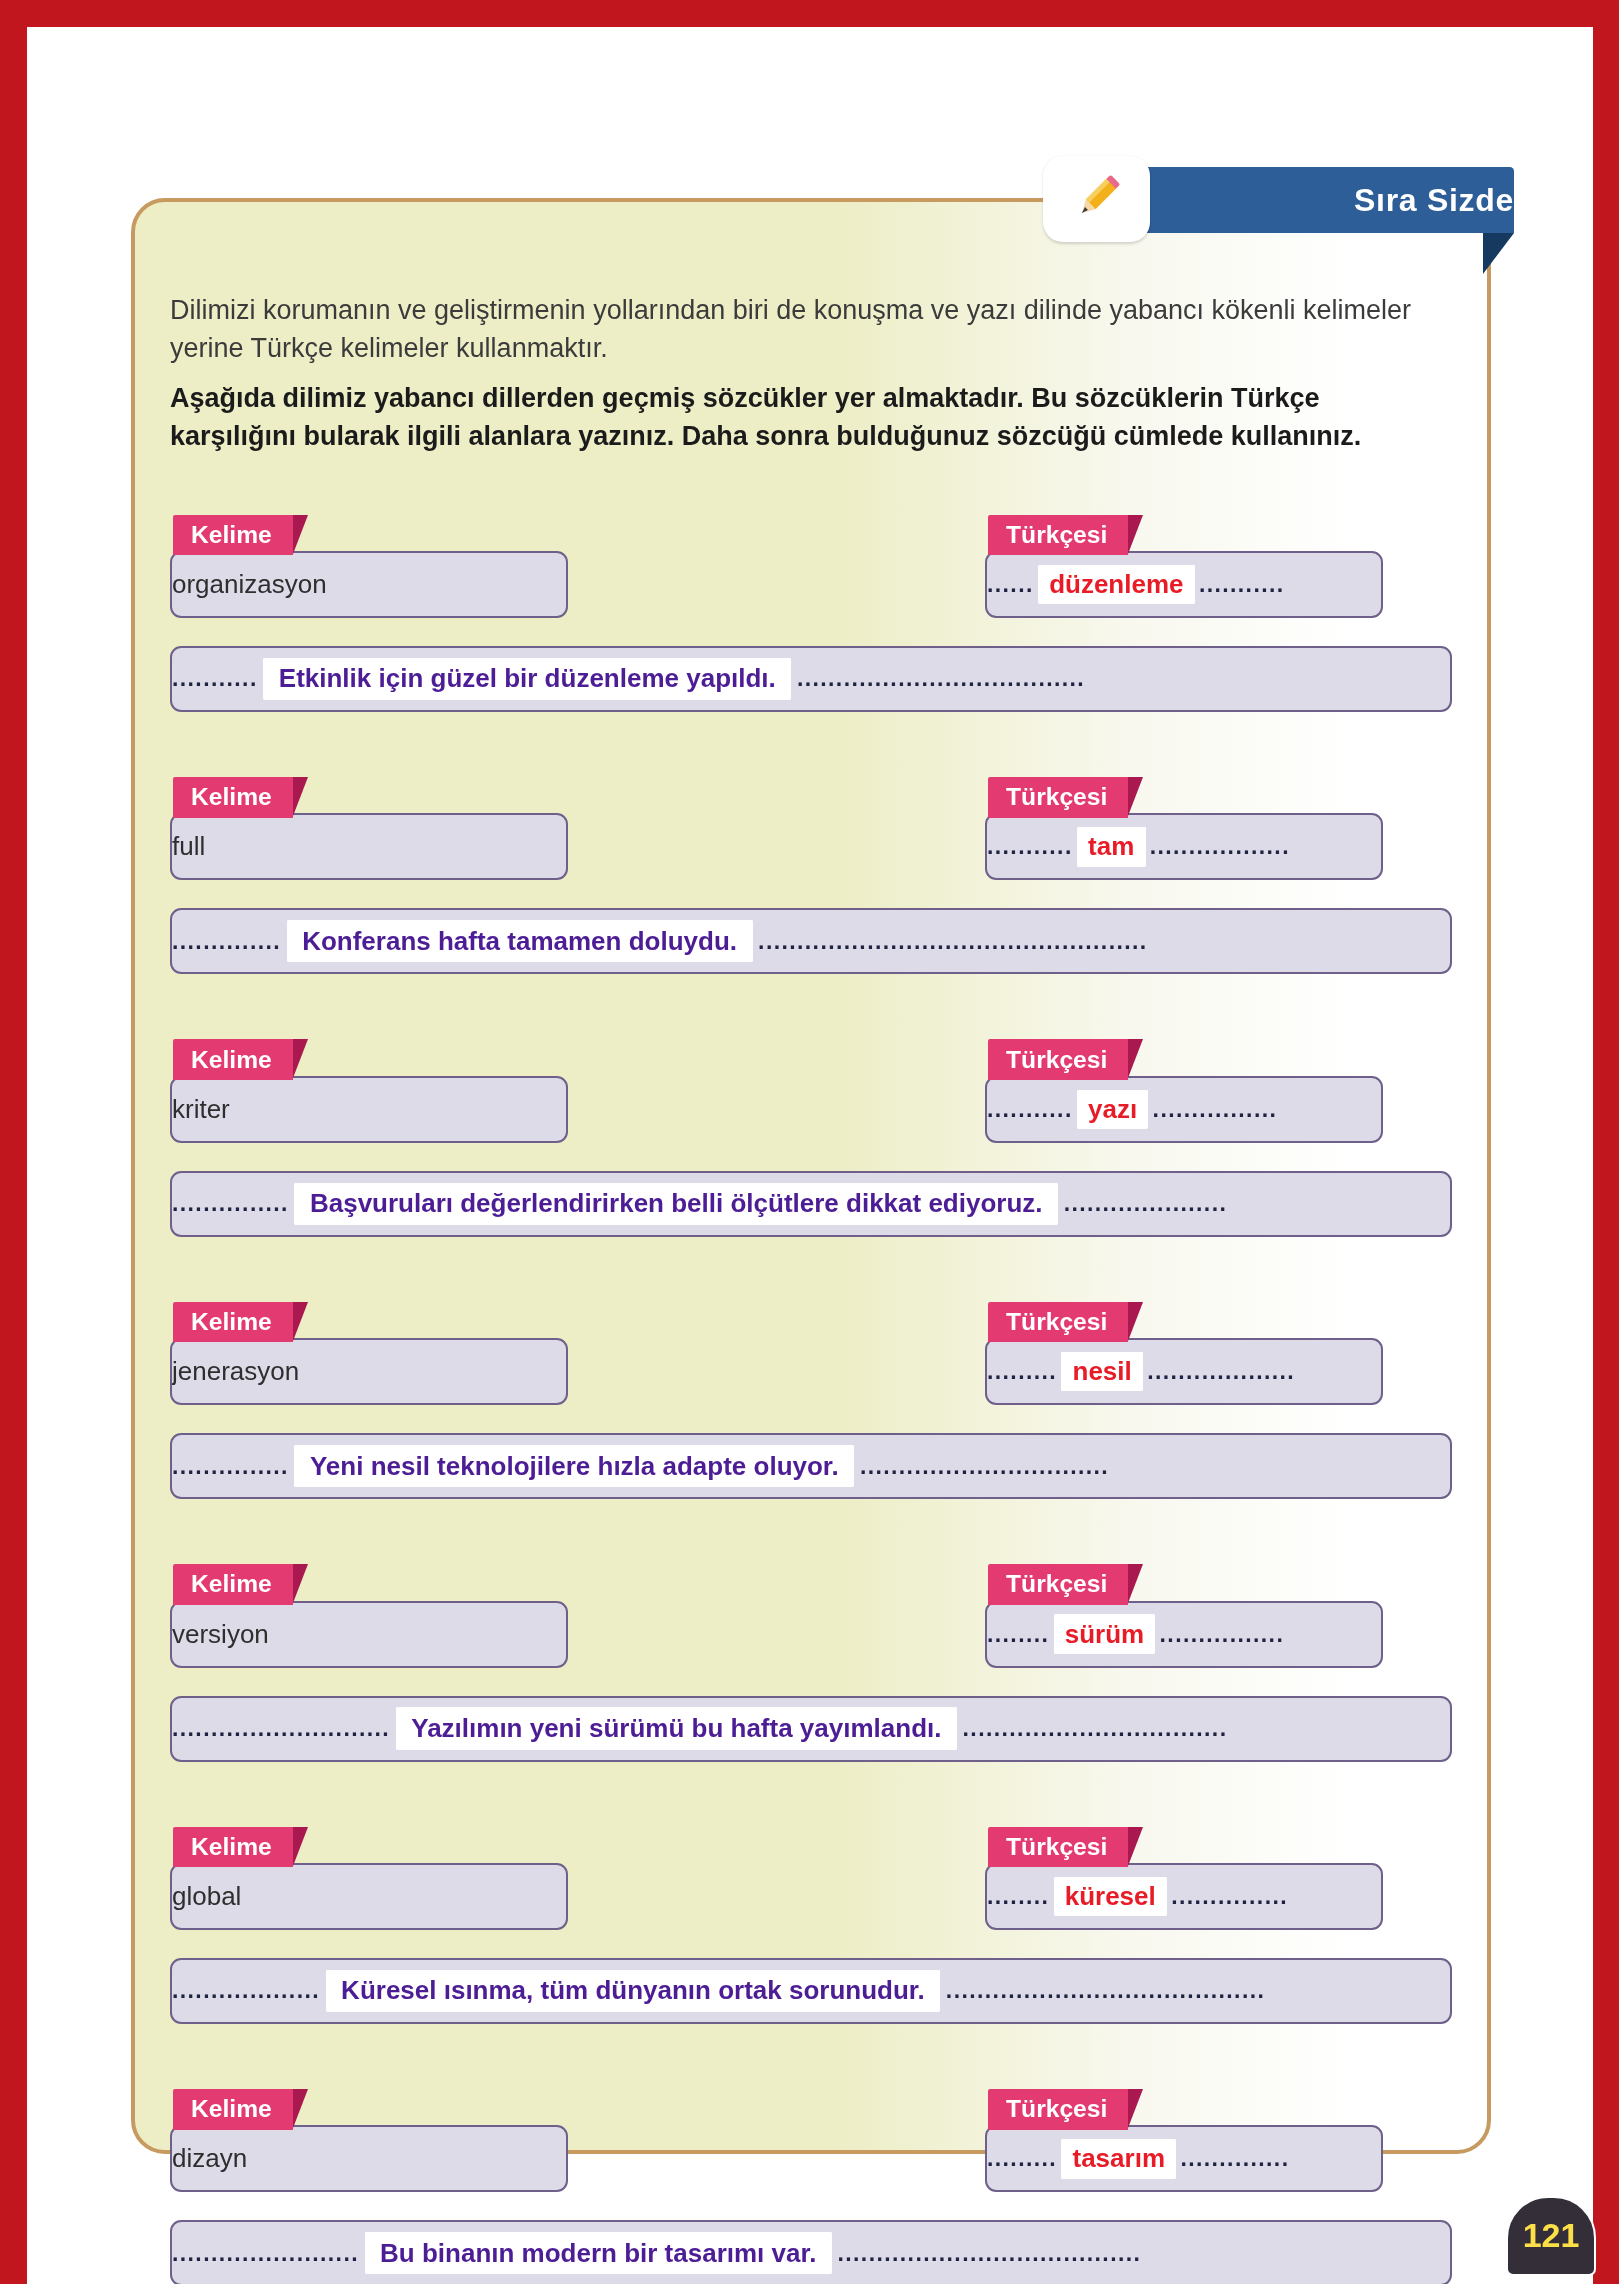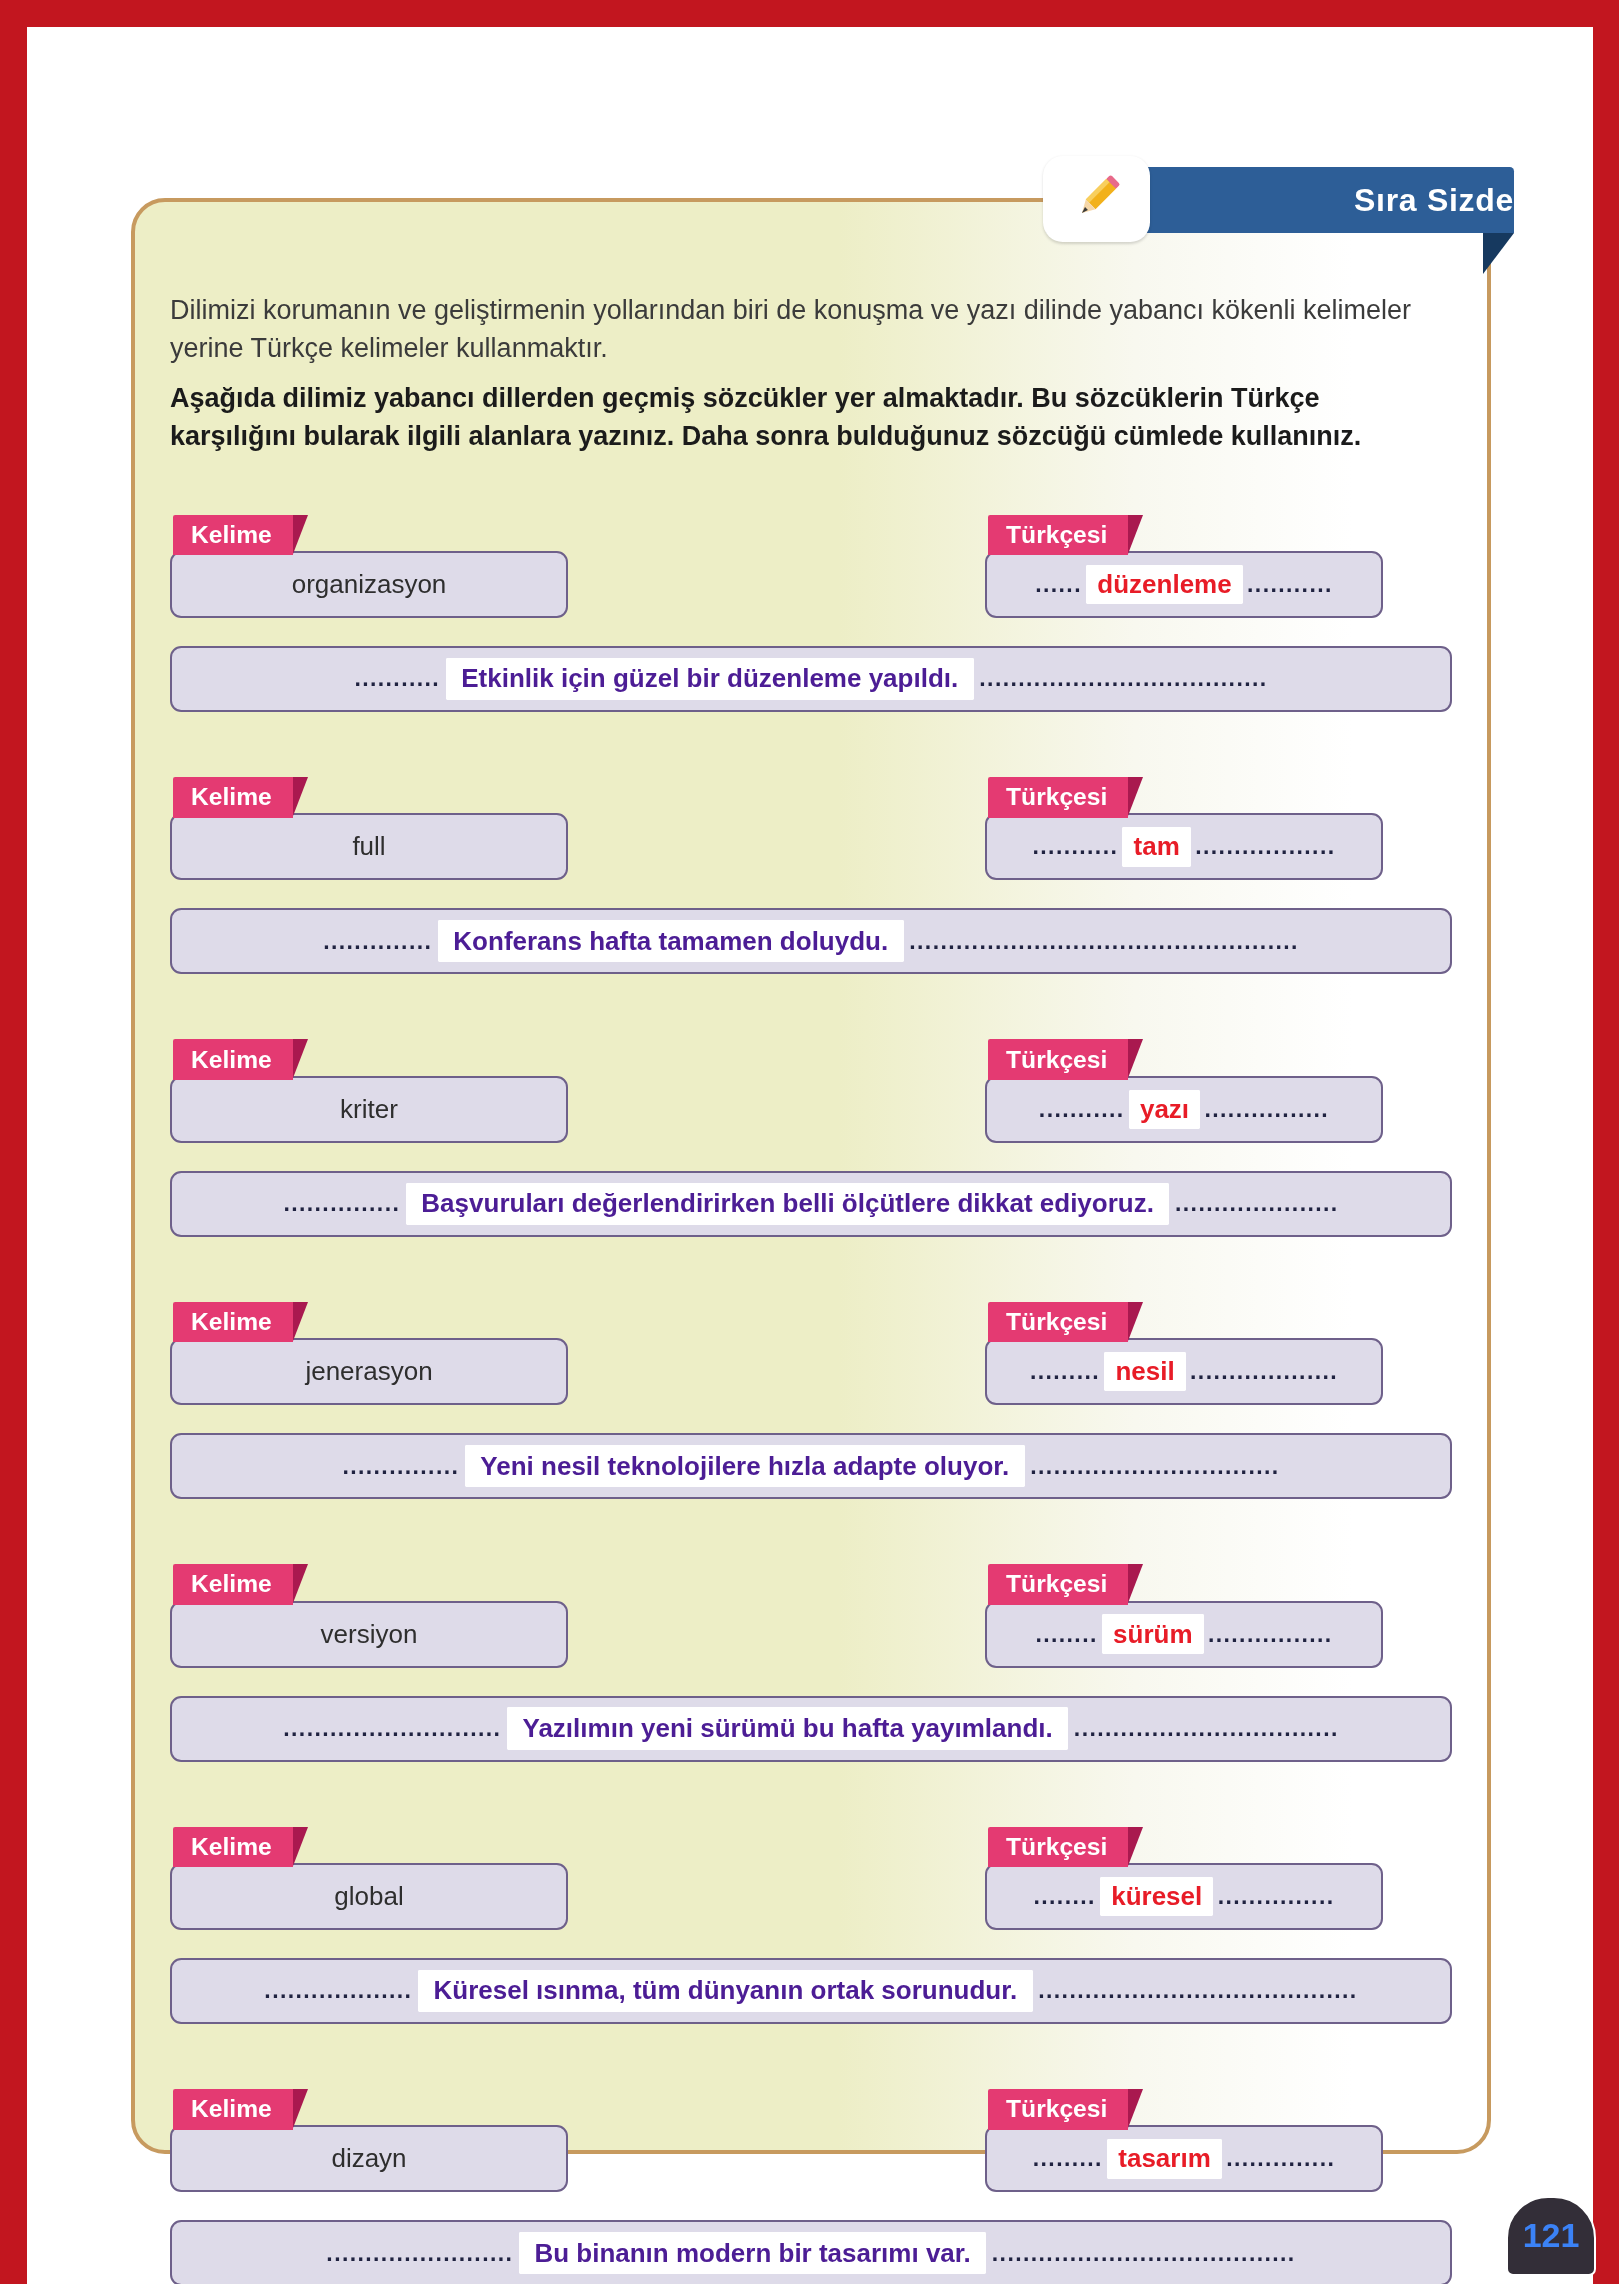--- a/index.html
+++ b/index.html
@@ -62,42 +62,42 @@
   .tab::after {
     content:""; position:absolute; left:100%; top:0;
     border-top:39px solid #a9194f; border-right:15.5px solid transparent;
   }
   .tab span { color:#fff; }
 
   .box {
     position:relative; z-index:1;
     background:#dedbe9; border:2.1px solid #6e608a; border-radius:11.2px;
     height:67px; margin-top:-4.2px;
-    display:flex; align-items:center; justify-content:center;
+    display:flex; align-items:center; justify-content:flex-start;
     white-space:nowrap; overflow:hidden;
   }
   .word { font-size:26px; color:#2e2e2e; }
   .dots { font-size:23px; color:#1f2240; letter-spacing:1.4px; font-weight:bold; }
   .answer {
     font-size:26px; font-weight:bold; color:#e81c27;
     background:#ffffff; padding:4.2px 11.2px; margin:0 4.2px; border-radius:1.4px;
   }
   .sentence-box { margin-top:28px; height:66px; width:100%; }
   .sentence {
     font-size:26px; font-weight:bold; color:#4c1d95;
     background:#ffffff; padding:5.6px 15.5px; margin:0 5.6px; border-radius:1.4px;
   }
 
   .page-badge {
     position:absolute; right:24px; bottom:8.4px; width:90px; height:80px;
     background:#332e38; border-radius:42px 42px 7px 7px;
     border:2.8px solid #ffffff;
     display:flex; align-items:center; justify-content:center;
   }
-  .page-badge span { color:#3b82f6; font-weight:bold; font-size:34px; }
+  .page-badge span { color:#fde047; font-weight:bold; font-size:34px; }
 </style>
 </head>
 <body>
 
 <div class="bar-top"></div>
 <div class="bar-left"></div>
 <div class="bar-right"></div>
 
 <div class="banner">
   <div class="pencil-tab">

